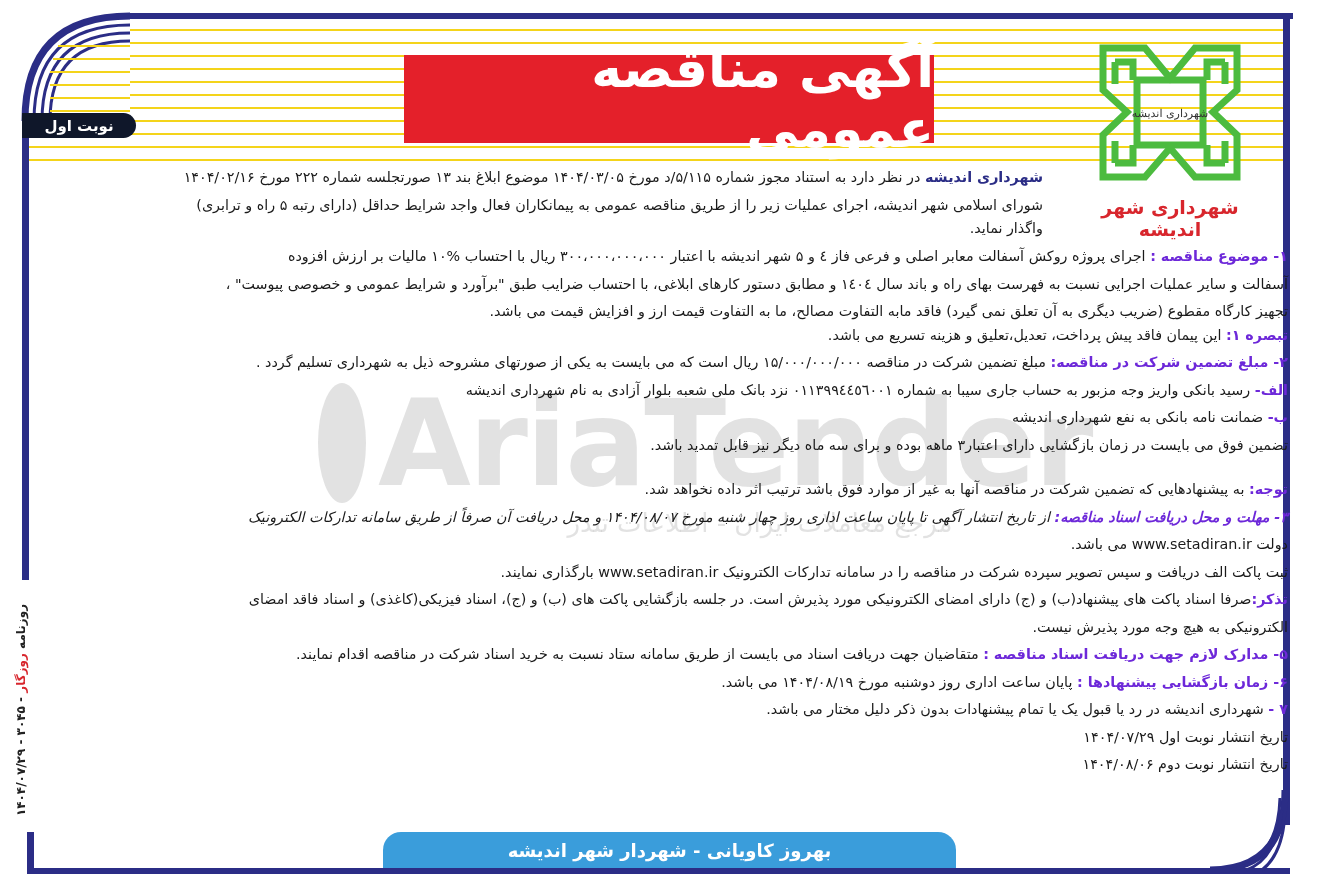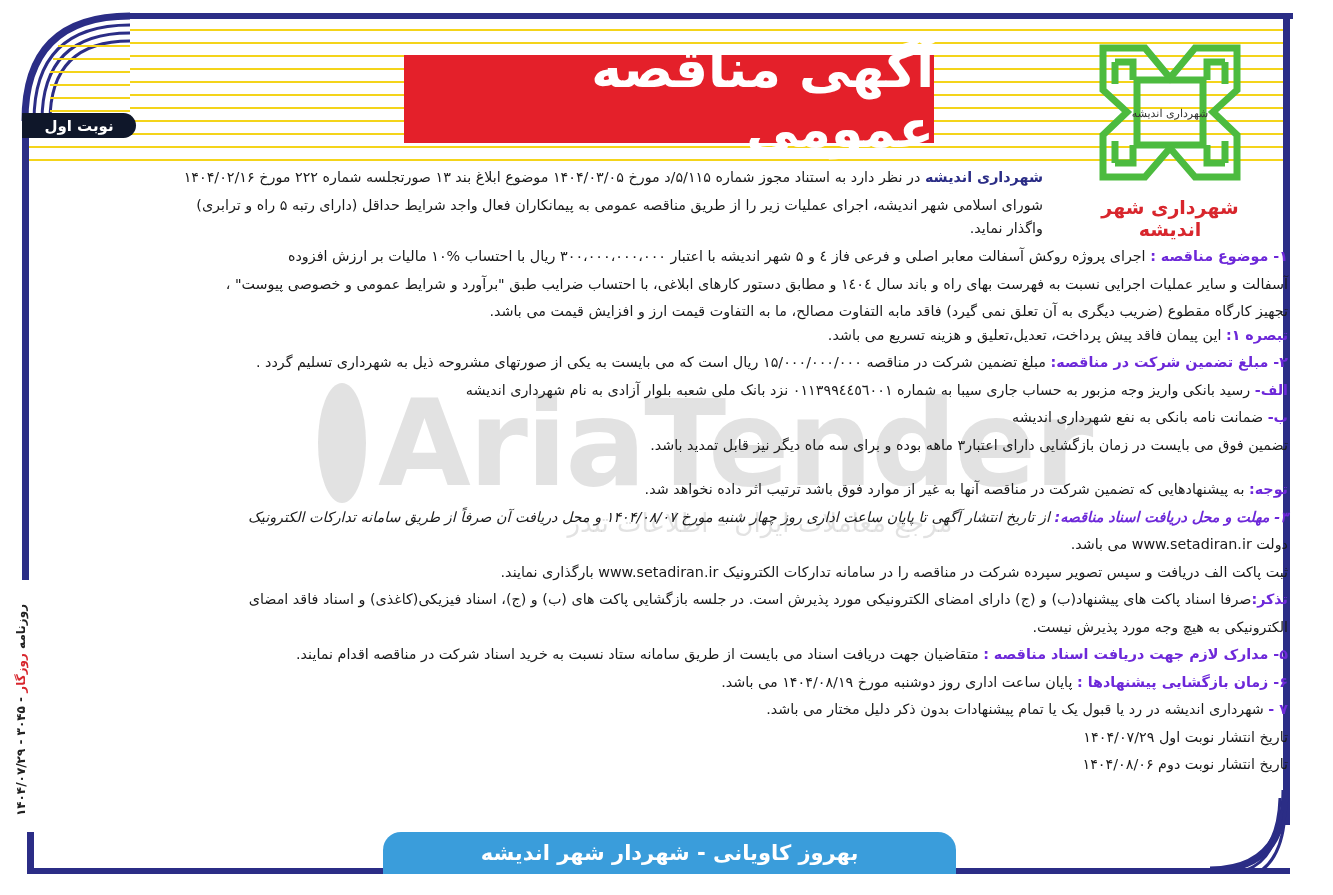--- a/index.html
+++ b/index.html
@@ -69,24 +69,24 @@
   .side-caption {
     position: absolute; left: 6px; top: 590px; width: 30px; height: 240px;
     display: flex; align-items: center; justify-content: center;
   }
   .side-caption span {
     transform: rotate(-90deg); white-space: nowrap; font-size: 12px; font-weight: bold; color: #222; direction: rtl;
   }
   .side-caption .paper { color: #d8262d; }
 
   .signature-tab {
-    position: absolute; left: 383px; top: 832px; width: 573px; height: 42px;
+    position: absolute; left: 383px; top: 832px; width: 573px; height: 36px;
     background: #3a9ddb; color: #fff; border-radius: 18px 18px 0 0;
     display: flex; align-items: center; justify-content: center;
-    font-weight: bold; font-size: 21px; direction: rtl;
+    font-weight: bold; font-size: 18px; direction: rtl;
   }
 </style>
 </head>
 <body>
 
 <div class="stripes"></div>
 <div class="frame-top"></div>
 <div class="frame-right"></div>
 <div class="frame-left"></div>
 <div class="frame-left-bottom"></div>

